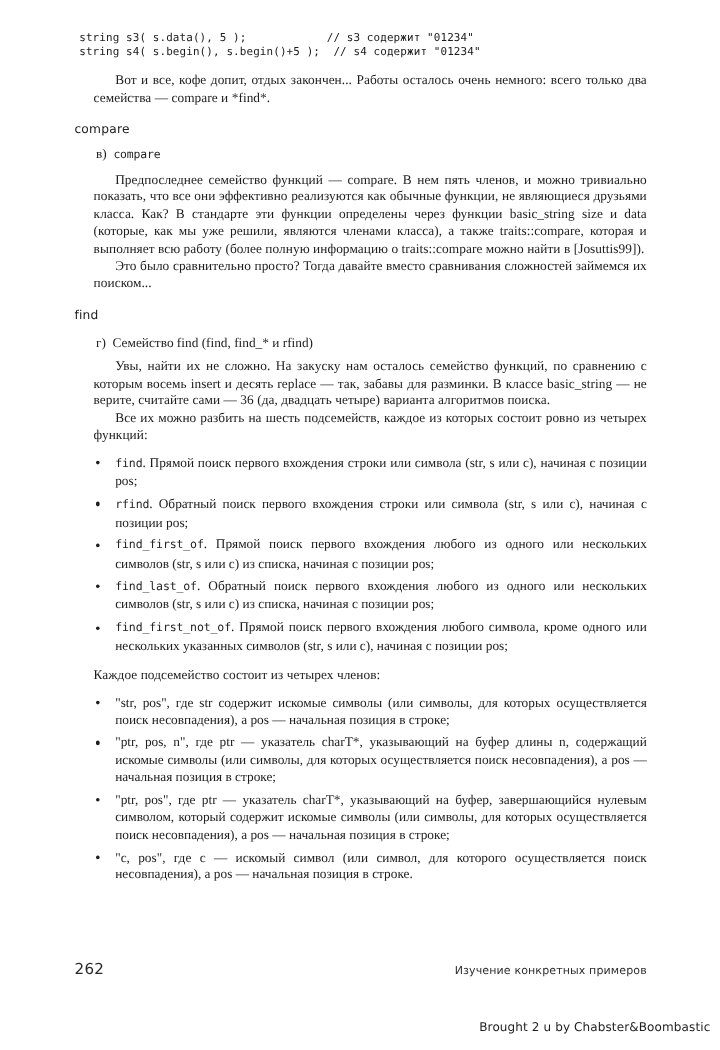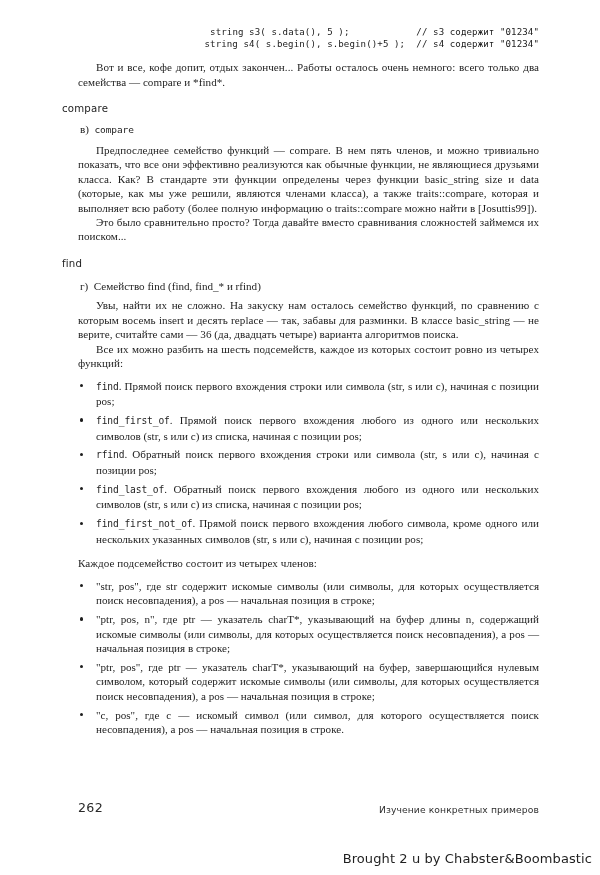--- a/index.html
+++ b/index.html
@@ -32,21 +32,20 @@
 
   
   .code-block {
     font-family: "DejaVu Sans Mono", "Liberation Mono", monospace;
     font-size: 9.1px;
     line-height: 12.2px;
     letter-spacing: 0.1px;
     color: #1a1a1a;
     white-space: pre;
     margin: 0 0 4px 4px;
-    text-align: right;
   }
 
   
   p.body {
     margin: 0 0 0 16px;
     font-size: 11.1px;
     line-height: 14.45px;
     text-align: justify;
     text-indent: 18px;
     color: #1d1d1d;
@@ -122,37 +121,36 @@
     height: 20px;
   }
   .page-number {
     position: absolute;
     left: 0;
     top: 0;
     font-family: "DejaVu Sans", "Liberation Sans", sans-serif;
     font-size: 12.6px;
     color: #2a2a2a;
     letter-spacing: 0.3px;
-    margin-left: 16px;
   }
   .running-title {
     position: absolute;
     right: 0;
     top: 4px;
     font-family: "DejaVu Sans", "Liberation Sans", sans-serif;
     font-size: 9.2px;
     color: #2f2f2f;
     letter-spacing: 0.1px;
   }
   .credit {
     position: absolute;
     right: 8px;
     top: 851px;
     font-family: "DejaVu Sans", "Liberation Sans", sans-serif;
-    font-size: 13px;
+    font-size: 10px;
     color: #1f1f1f;
     letter-spacing: 0.1px;
   }
 </style>
 </head>
 <body>
 
 <div class="page">
 
   <div class="content">
@@ -192,24 +190,24 @@
 
     <p class="body">Все их можно разбить на шесть подсемейств, каждое из которых состоит ровно из четырех функций:</p>
 
     <div class="sp8"></div>
 
     <ul class="bullets">
       <li>
         <span class="dot"></span><span class="mono">find</span><span>. Прямой поиск первого вхождения строки или символа (str, s или c), начиная с позиции pos;</span>
       </li>
       <li>
+        <span class="dot"></span><span class="mono">rfind</span><span>. Обратный поиск первого вхождения строки или символа (str, s или c), начиная с позиции pos;</span>
+      </li>
+      <li>
         <span class="dot"></span><span class="mono">find_first_of</span><span>. Прямой поиск первого вхождения любого из одного или нескольких символов (str, s или c) из списка, начиная с позиции pos;</span>
-      </li>
-      <li>
-        <span class="dot"></span><span class="mono">rfind</span><span>. Обратный поиск первого вхождения строки или символа (str, s или c), начиная с позиции pos;</span>
       </li>
       <li>
         <span class="dot"></span><span class="mono">find_last_of</span><span>. Обратный поиск первого вхождения любого из одного или нескольких символов (str, s или c) из списка, начиная с позиции pos;</span>
       </li>
       <li>
         <span class="dot"></span><span class="mono">find_first_not_of</span><span>. Прямой поиск первого вхождения любого символа, кроме одного или нескольких указанных символов (str, s или c), начиная с позиции pos;</span>
       </li>
     </ul>
 
     <div class="sp10"></div>

